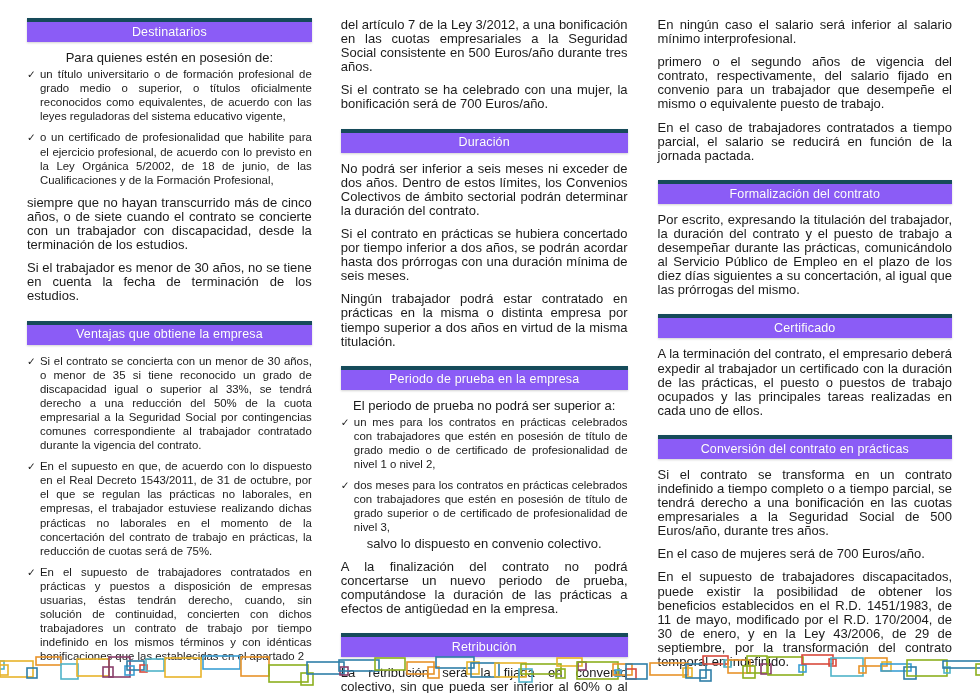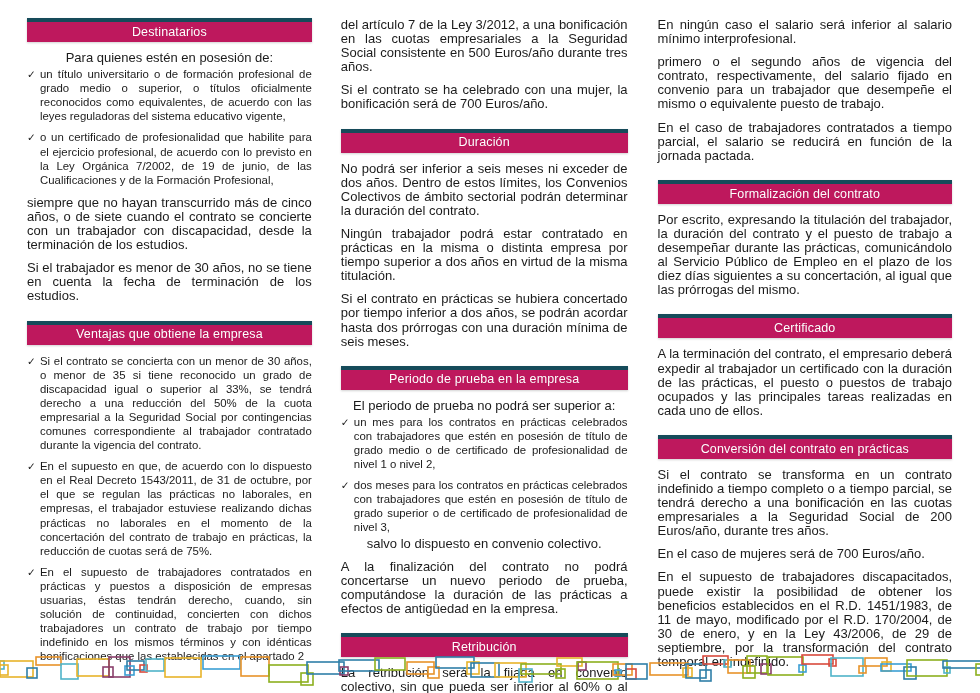--- a/index.html
+++ b/index.html
@@ -40,21 +40,21 @@
     display: flex;
     flex-direction: column;
   }
   .col-1 { width: 320px; padding: 0 13px 0 13px; }
   .col-2 { width: 320px; padding: 0 8px 0 16px; }
   .col-3 { width: 340px; padding: 0 14px 0 22px; }
 
   
   .sec-header {
     position: relative;
-    background: #be185d;
+    background: #8b5cf6;
     height: 24px;
     margin: 8px 0 9px 0;
     display: flex;
     align-items: center;
     justify-content: center;
     border-top: 4px solid #164b5a;
     box-shadow: 0 1px 2px rgba(0,0,0,0.18);
   }
   .sec-header .sec-title {
     color: #ffffff;
@@ -133,21 +133,21 @@
 
       <p class="para tight nojust">Para quienes estén en posesión de:</p>
 
       <ul class="checks">
         <li>
           <span class="chk">✓</span>
           <span class="li-text">un título universitario o de formación profesional de grado medio o superior, o títulos oficialmente reconocidos como equivalentes, de acuerdo con las leyes reguladoras del sistema educativo vigente,</span>
         </li>
         <li>
           <span class="chk">✓</span>
-          <span class="li-text">o un certificado de profesionalidad que habilite para el ejercicio profesional, de acuerdo con lo previsto en la Ley Orgánica 7/2002, de 19 de junio, de las Cualificaciones y de la Formación Profesional,</span>
+          <span class="li-text">o un certificado de profesionalidad que habilite para el ejercicio profesional, de acuerdo con lo previsto en la Ley Orgánica 5/2002, de 18 de junio, de las Cualificaciones y de la Formación Profesional,</span>
         </li>
       </ul>
 
       <p class="para">siempre que no hayan transcurrido más de cinco años, o de siete cuando el contrato se concierte con un trabajador con discapacidad, desde la terminación de los estudios.</p>
       <p class="para">Si el trabajador es menor de 30 años, no se tiene en cuenta la fecha de terminación de los estudios.</p>
 
       <div class="sec-header">
         <span class="sec-title">Ventajas que obtiene la empresa</span>
       </div>
 
@@ -171,22 +171,22 @@
     <div class="column col-2">
 
       <p class="para">del artículo 7 de la Ley 3/2012, a una bonificación en las cuotas empresariales a la Seguridad Social consistente en 500 Euros/año durante tres años.</p>
       <p class="para">Si el contrato se ha celebrado con una mujer, la bonificación será de 700 Euros/año.</p>
 
       <div class="sec-header">
         <span class="sec-title">Duración</span>
       </div>
 
       <p class="para">No podrá ser inferior a seis meses ni exceder de dos años. Dentro de estos límites, los Convenios Colectivos de ámbito sectorial podrán determinar la duración del contrato.</p>
+      <p class="para">Si el contrato en prácticas se hubiera concertado por tiempo inferior a dos años, se podrán acordar hasta dos prórrogas con una duración mínima de seis meses.</p>
       <p class="para">Ningún trabajador podrá estar contratado en prácticas en la misma o distinta empresa por tiempo superior a dos años en virtud de la misma titulación.</p>
-      <p class="para">Si el contrato en prácticas se hubiera concertado por tiempo inferior a dos años, se podrán acordar hasta dos prórrogas con una duración mínima de seis meses.</p>
 
       <div class="sec-header">
         <span class="sec-title">Periodo de prueba en la empresa</span>
       </div>
 
       <p class="para tight nojust">El periodo de prueba no podrá ser superior a:</p>
 
       <ul class="checks tight">
         <li>
           <span class="chk">✓</span>
@@ -224,21 +224,21 @@
       <div class="sec-header">
         <span class="sec-title">Certificado</span>
       </div>
 
       <p class="para">A la terminación del contrato, el empresario deberá expedir al trabajador un certificado con la duración de las prácticas, el puesto o puestos de trabajo ocupados y las principales tareas realizadas en cada uno de ellos.</p>
 
       <div class="sec-header">
         <span class="sec-title">Conversión del contrato en prácticas</span>
       </div>
 
-      <p class="para">Si el contrato se transforma en un contrato indefinido a tiempo completo o a tiempo parcial, se tendrá derecho a una bonificación en las cuotas empresariales a la Seguridad Social de 200 Euros/año, durante tres años.</p>
+      <p class="para">Si el contrato se transforma en un contrato indefinido a tiempo completo o a tiempo parcial, se tendrá derecho a una bonificación en las cuotas empresariales a la Seguridad Social de 500 Euros/año, durante tres años.</p>
       <p class="para">En el caso de mujeres será de 700 Euros/año.</p>
       <p class="para">En el supuesto de trabajadores discapacitados, puede existir la posibilidad de obtener los beneficios establecidos en el R.D. 1451/1983, de 11 de mayo, modificado por el R.D. 170/2004, de 30 de enero, y en la Ley 43/2006, de 29 de septiembre, por la transformación del contrato temporal en indefinido.</p>
 
     </div>
 
   </div>
 
   <div class="footer-band">
     <svg width="980" height="48" viewBox="0 0 980 48" xmlns="http://www.w3.org/2000/svg">
         <rect x="-14" y="16" width="18" height="8" fill="none" stroke="#4fb3c9" stroke-width="1.6"></rect>

